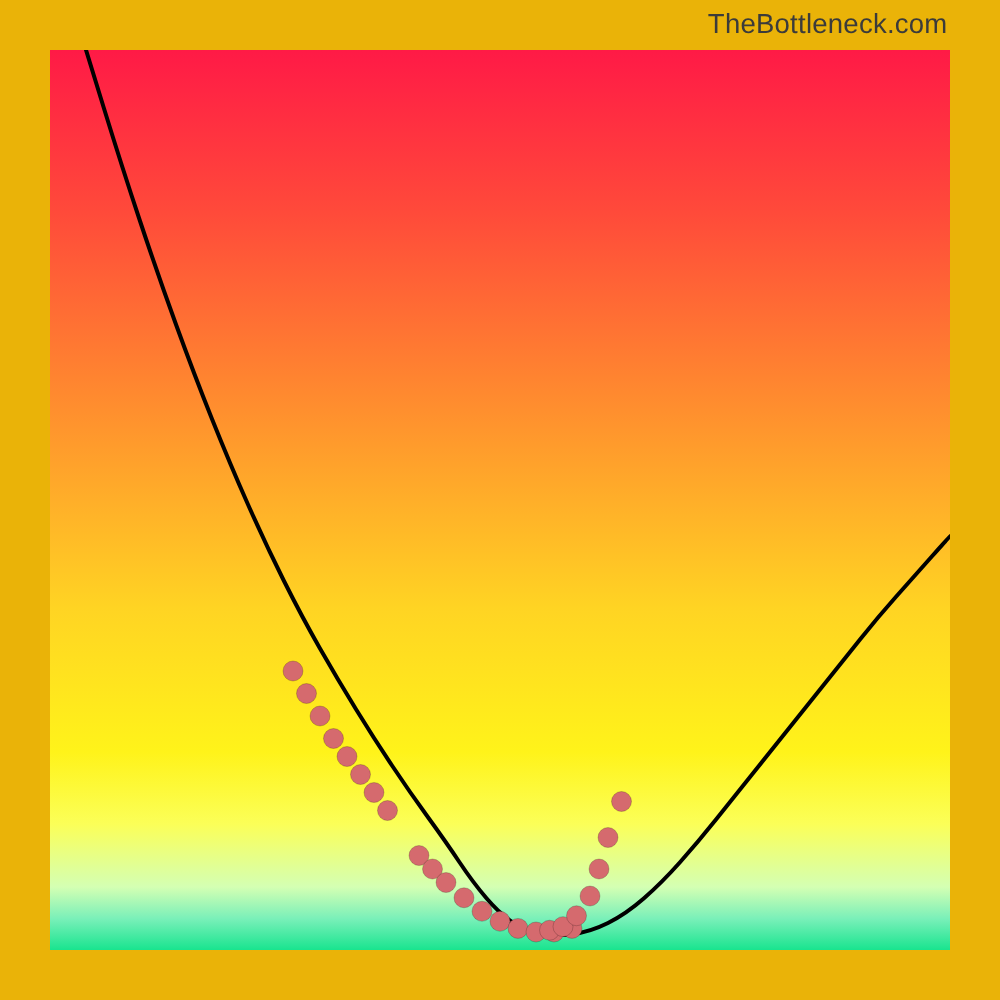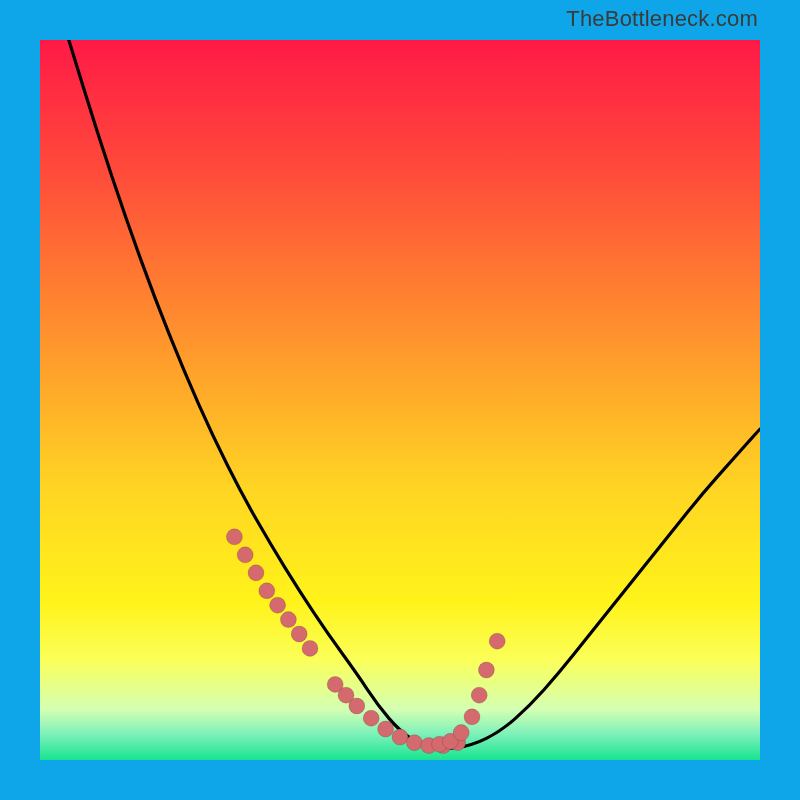--- a/index.html
+++ b/index.html
@@ -8,21 +8,21 @@
     width: 800px;
     height: 800px;
     overflow: hidden;
     background: #000;
     font-family: Arial, Helvetica, sans-serif;
   }
   .stage {
     position: relative;
     width: 800px;
     height: 800px;
-    background: #0ea5e9;
+    background: #eab308;
   }
   .plot-area {
     position: absolute;
     left: 40px;
     top: 40px;
     width: 720px;
     height: 720px;
     background: linear-gradient(to bottom,
       var(--c0) 0%,
       var(--c1) 18%,

